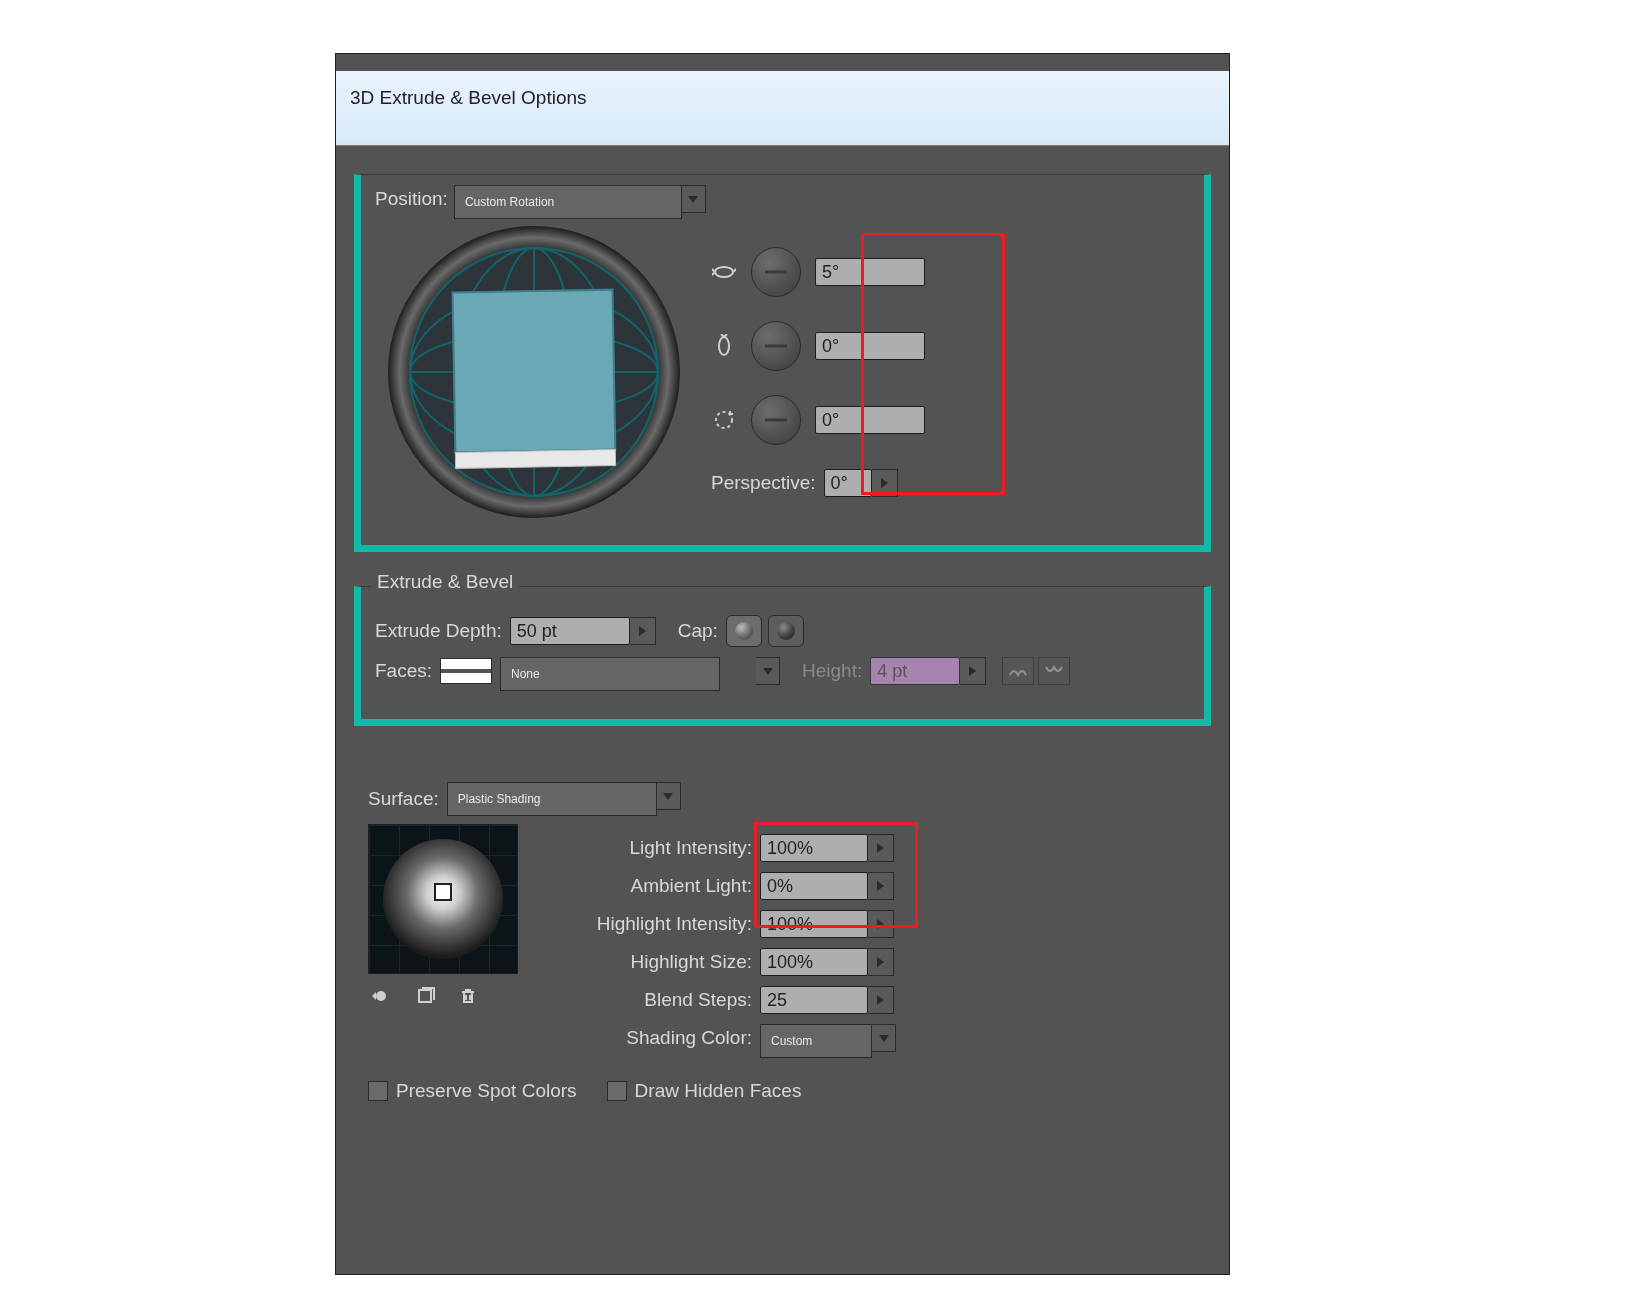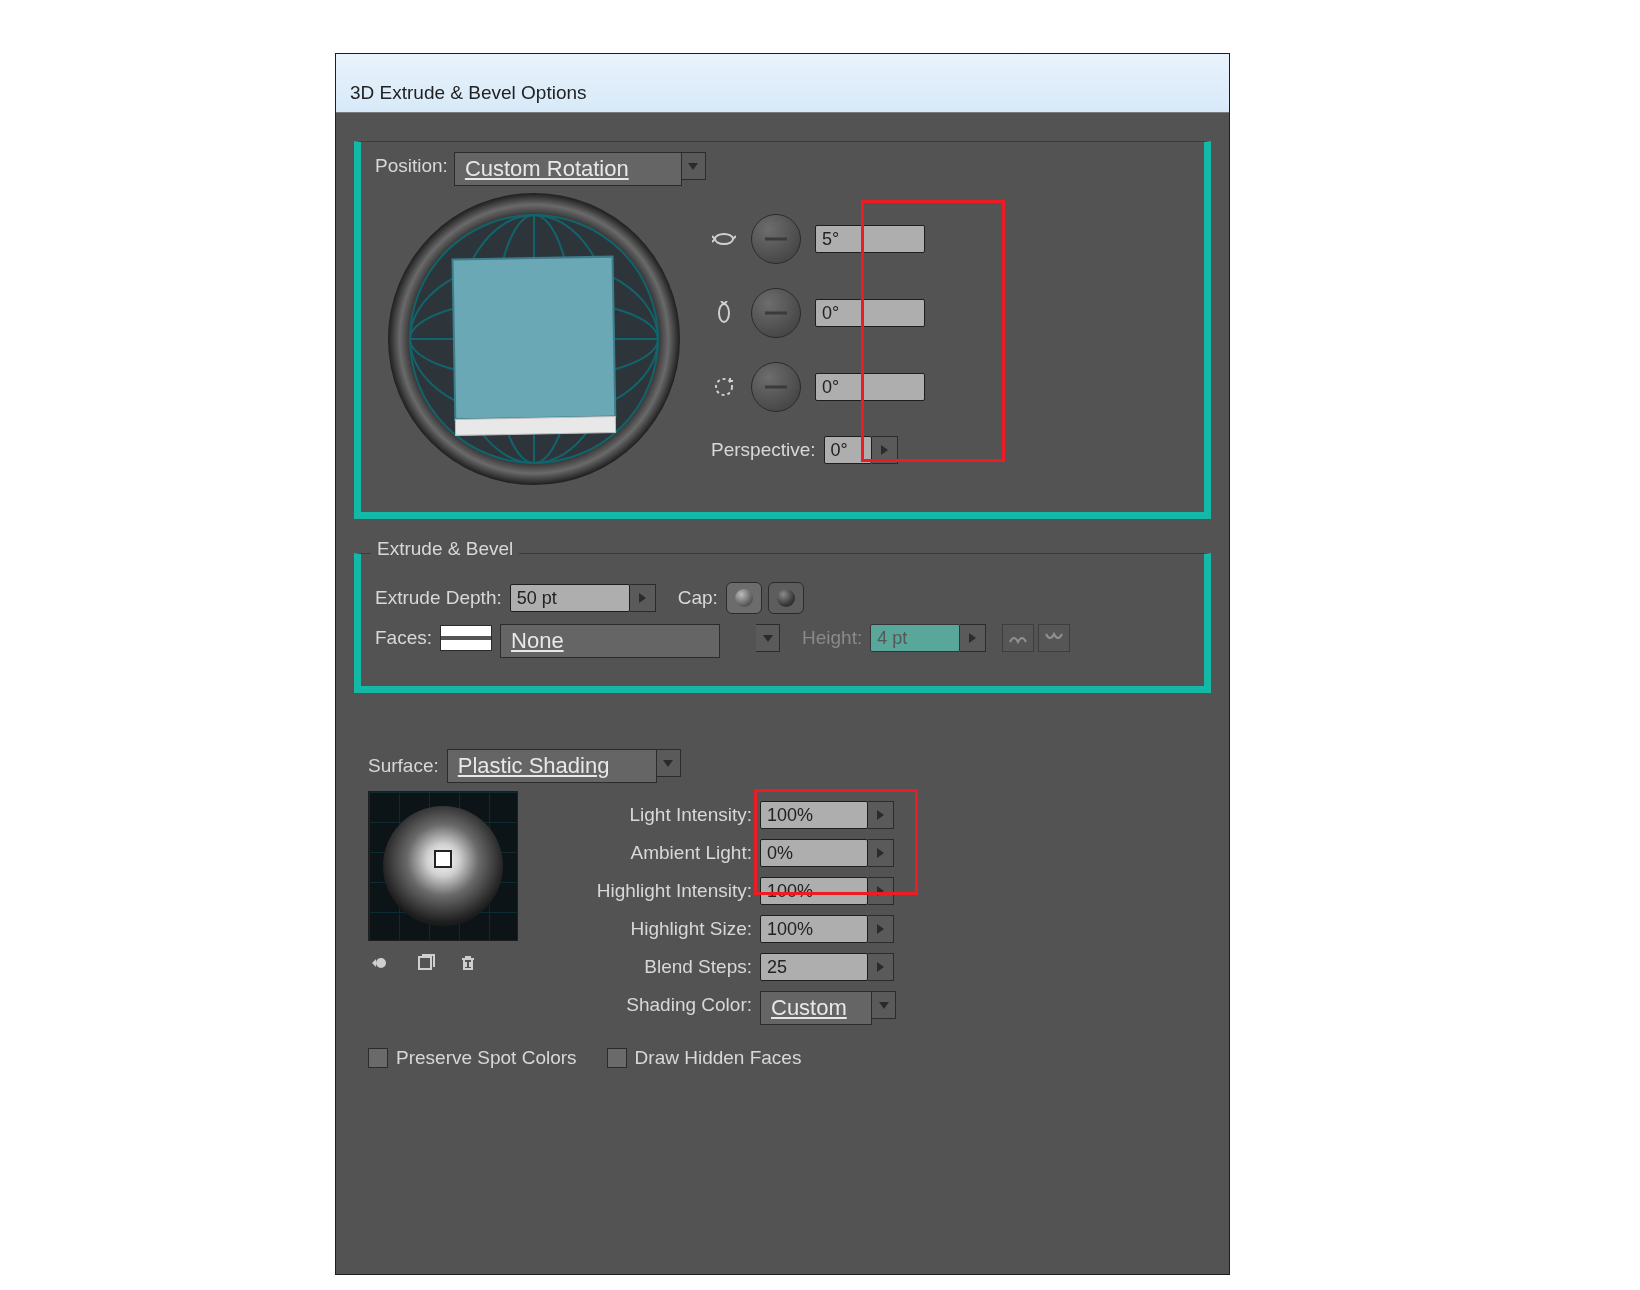--- a/index.html
+++ b/index.html
@@ -24,24 +24,25 @@
     height: 1222px;
     background: #535353;
     border: 1px solid #1e1e1e;
     box-sizing: border-box;
   }
   .title-bar {
     height: 42px;
     background: linear-gradient(#e9f3fc, #d7e9f8);
     border-bottom: 1px solid #7a7a7a;
     display: flex;
-    align-items: flex-end;
-    padding: 8px 14px;
+    align-items: flex-start;
+    padding: 16px 14px;
     color: #222;
     font-size: 19px;
+    margin-top: 17px;
   }
   .panel-body {
     padding: 20px 18px 0 18px;
   }
   
   .group {
     position: relative;
     border: 7px solid #14b8a6;
     border-top: 1px solid #3b3b3b;
     margin-top: 34px;
@@ -73,23 +74,22 @@
     align-items: stretch;
     height: 28px;
   }
   .dropdown .dd-field {
     background: #656565;
     border: 1px solid #2b2b2b;
     color: #e8e8e8;
     padding: 16px 10px;
     display: flex;
     align-items: center;
-    font-size: 22px;
+    font-size: 12px;
     box-sizing: border-box;
-    text-decoration: underline;
   }
   .dropdown .dd-btn {
     width: 24px;
     background: #5a5a5a;
     border: 1px solid #2b2b2b;
     border-left: none;
     display: flex;
     align-items: center;
     justify-content: center;
     box-sizing: border-box;
@@ -112,21 +112,21 @@
     border: 1px solid #1e1e1e;
     color: #222;
     height: 28px;
     box-sizing: border-box;
     padding: 0 6px;
     display: flex;
     align-items: center;
     font-size: 18px;
     border-radius: 2px;
   }
-  .num-field.dim { color: #5a5a5a; background:#5eead4; }
+  .num-field.dim { color: #5a5a5a; background:#f0abfc; }
   .step-btn {
     width: 26px;
     height: 28px;
     background: #5a5a5a;
     border: 1px solid #2b2b2b;
     border-left: none;
     display: flex;
     align-items: center;
     justify-content: center;
     box-sizing: border-box;

